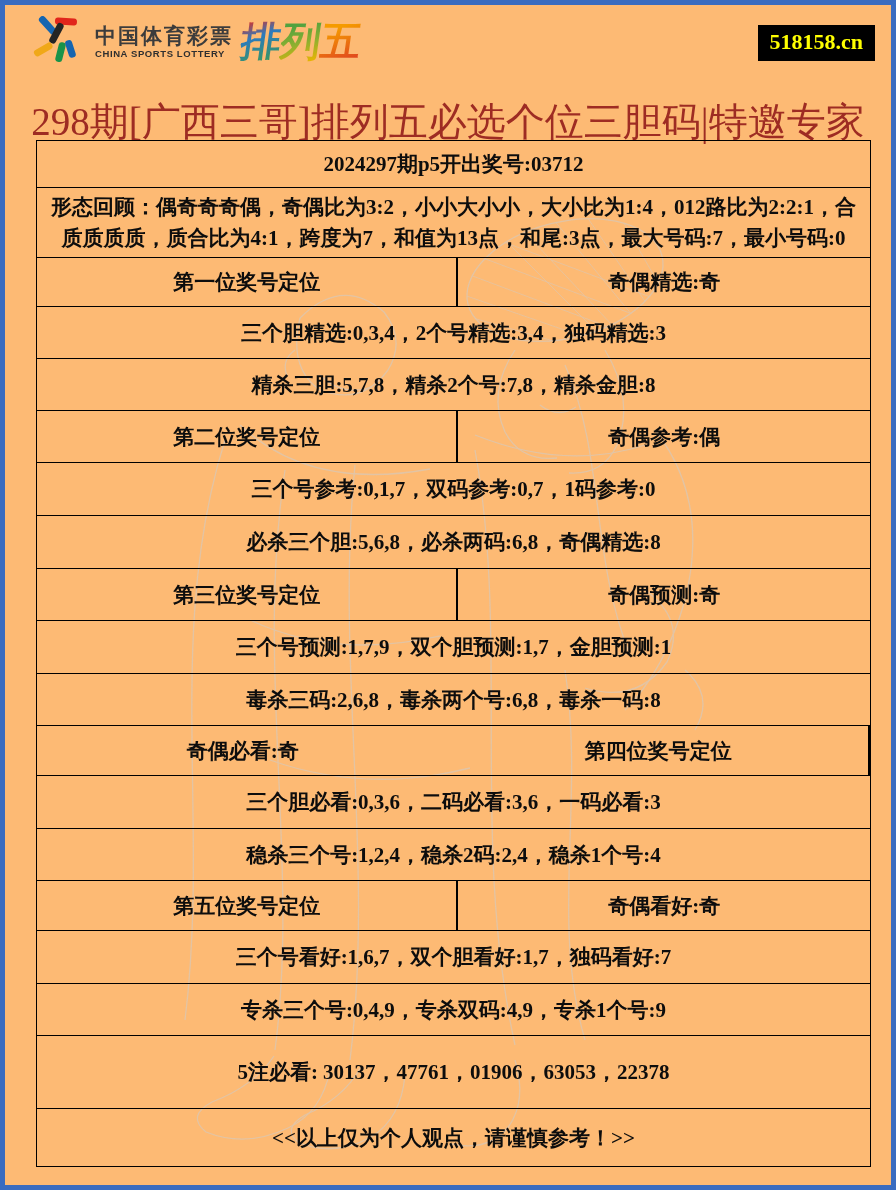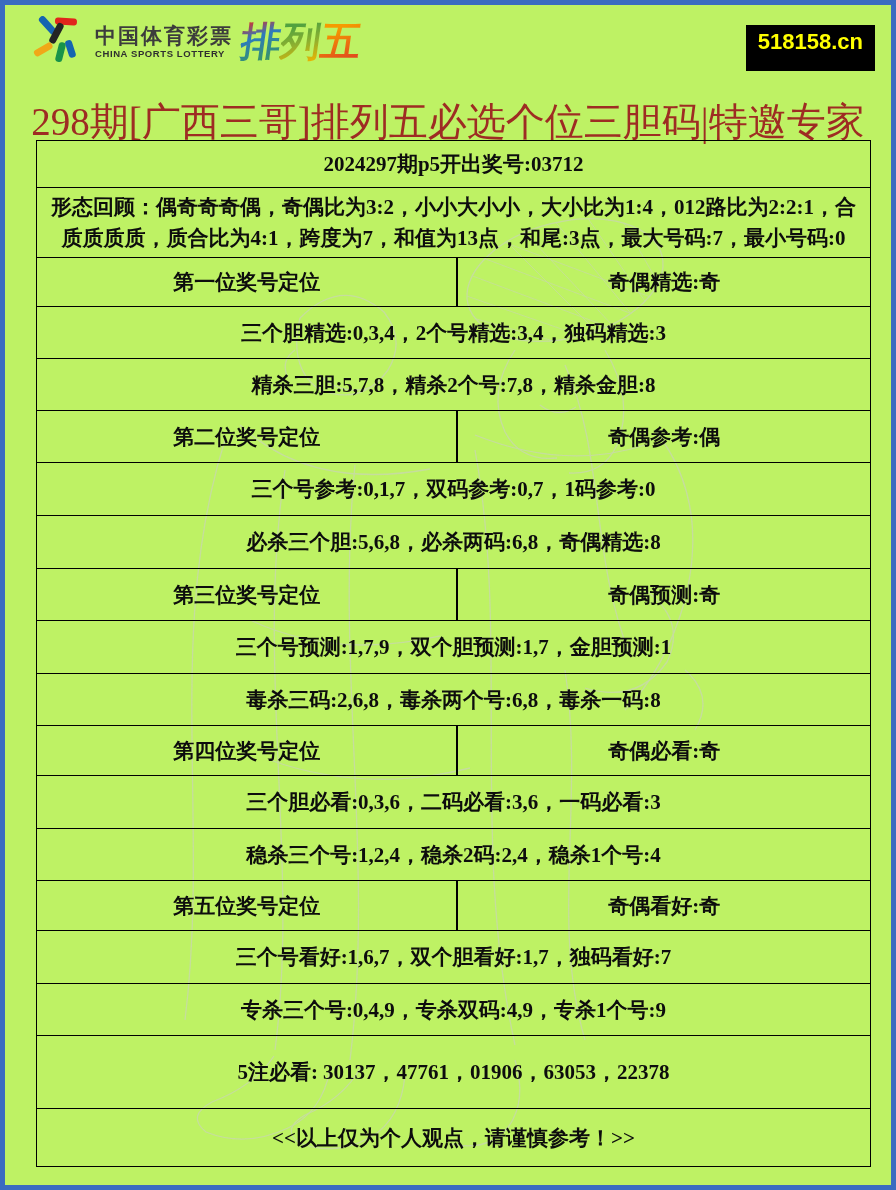--- a/index.html
+++ b/index.html
@@ -1,39 +1,39 @@
 <!DOCTYPE html>
 <html><head>
 <meta charset="utf-8">
 <style>
   html,body{margin:0;padding:0;width:896px;height:1190px;overflow:hidden;}
   .page{
     position:absolute; inset:0;
     border:5px solid #3a6cc0;
-    background:#bef264;
+    background:#fdba74;
     box-sizing:border-box;
     font-family:"Liberation Serif","DejaVu Serif",serif;
   }
   
   .logo-wrap{position:absolute;left:26px;top:10px;height:52px;display:flex;align-items:center;}
   .logo-mark{width:58px;height:50px;}
   .brand-block{margin-left:6px;display:flex;flex-direction:column;justify-content:center;}
   .brand-cn{font-family:"Liberation Sans","DejaVu Sans",sans-serif;font-weight:bold;font-size:21px;color:#3c3c3c;letter-spacing:2px;line-height:24px;}
   .brand-en{font-family:"Liberation Sans","DejaVu Sans",sans-serif;font-weight:bold;font-size:9.5px;color:#2f2f2f;letter-spacing:.6px;line-height:11px;}
   .product{margin-left:8px;display:flex;transform:skewX(-8deg);font-family:"Liberation Sans","DejaVu Sans",sans-serif;font-weight:bold;font-size:40px;line-height:46px;}
   .product span{background-clip:text;-webkit-background-clip:text;color:transparent;}
   .p0{background-image:linear-gradient(160deg,#d8342a 8%,#2c7abd 40%,#3b9a55 95%);}
   .p1{background-image:linear-gradient(165deg,#51a23f 20%,#8fb02f 55%,#f0b400 95%);}
   .p2{background-image:linear-gradient(160deg,#f59b00 25%,#e0451f 90%);}
   .site-badge{
     position:absolute;right:16px;top:20px;
     background:#000;color:#ffff00;
-    font-family:Liberation Sans, sans-serif;
+    font-family:Liberation Serif, serif;
     font-weight:bold;font-size:22px;
-    padding:4px 12px 16px 12px;
+    padding:4px 12px 6px 12px;
   }
   .page-title{
     position:absolute;left:0;top:64px;width:100%;
     text-align:center;white-space:nowrap;
     color:#9e2c23;font-size:39px;font-weight:normal;
     letter-spacing:0px;
   }
   
   .sketch{position:absolute;left:40px;top:195px;z-index:1;pointer-events:none;}
   
@@ -161,22 +161,22 @@
         <div class="cell left">第三位奖号定位</div>
         <div class="cell">奇偶预测:奇</div>
       </div>
       <div class="trow" style="height: 53px;">
         <div class="cell">三个号预测:1,7,9，双个胆预测:1,7，金胆预测:1</div>
       </div>
       <div class="trow" style="height: 52px;">
         <div class="cell">毒杀三码:2,6,8，毒杀两个号:6,8，毒杀一码:8</div>
       </div>
       <div class="trow" style="height: 50px;">
+        <div class="cell">奇偶必看:奇</div>
         <div class="cell left">第四位奖号定位</div>
-        <div class="cell">奇偶必看:奇</div>
       </div>
       <div class="trow" style="height: 53px;">
         <div class="cell">三个胆必看:0,3,6，二码必看:3,6，一码必看:3</div>
       </div>
       <div class="trow" style="height: 52px;">
         <div class="cell">稳杀三个号:1,2,4，稳杀2码:2,4，稳杀1个号:4</div>
       </div>
       <div class="trow" style="height: 50px;">
         <div class="cell left">第五位奖号定位</div>
         <div class="cell">奇偶看好:奇</div>

